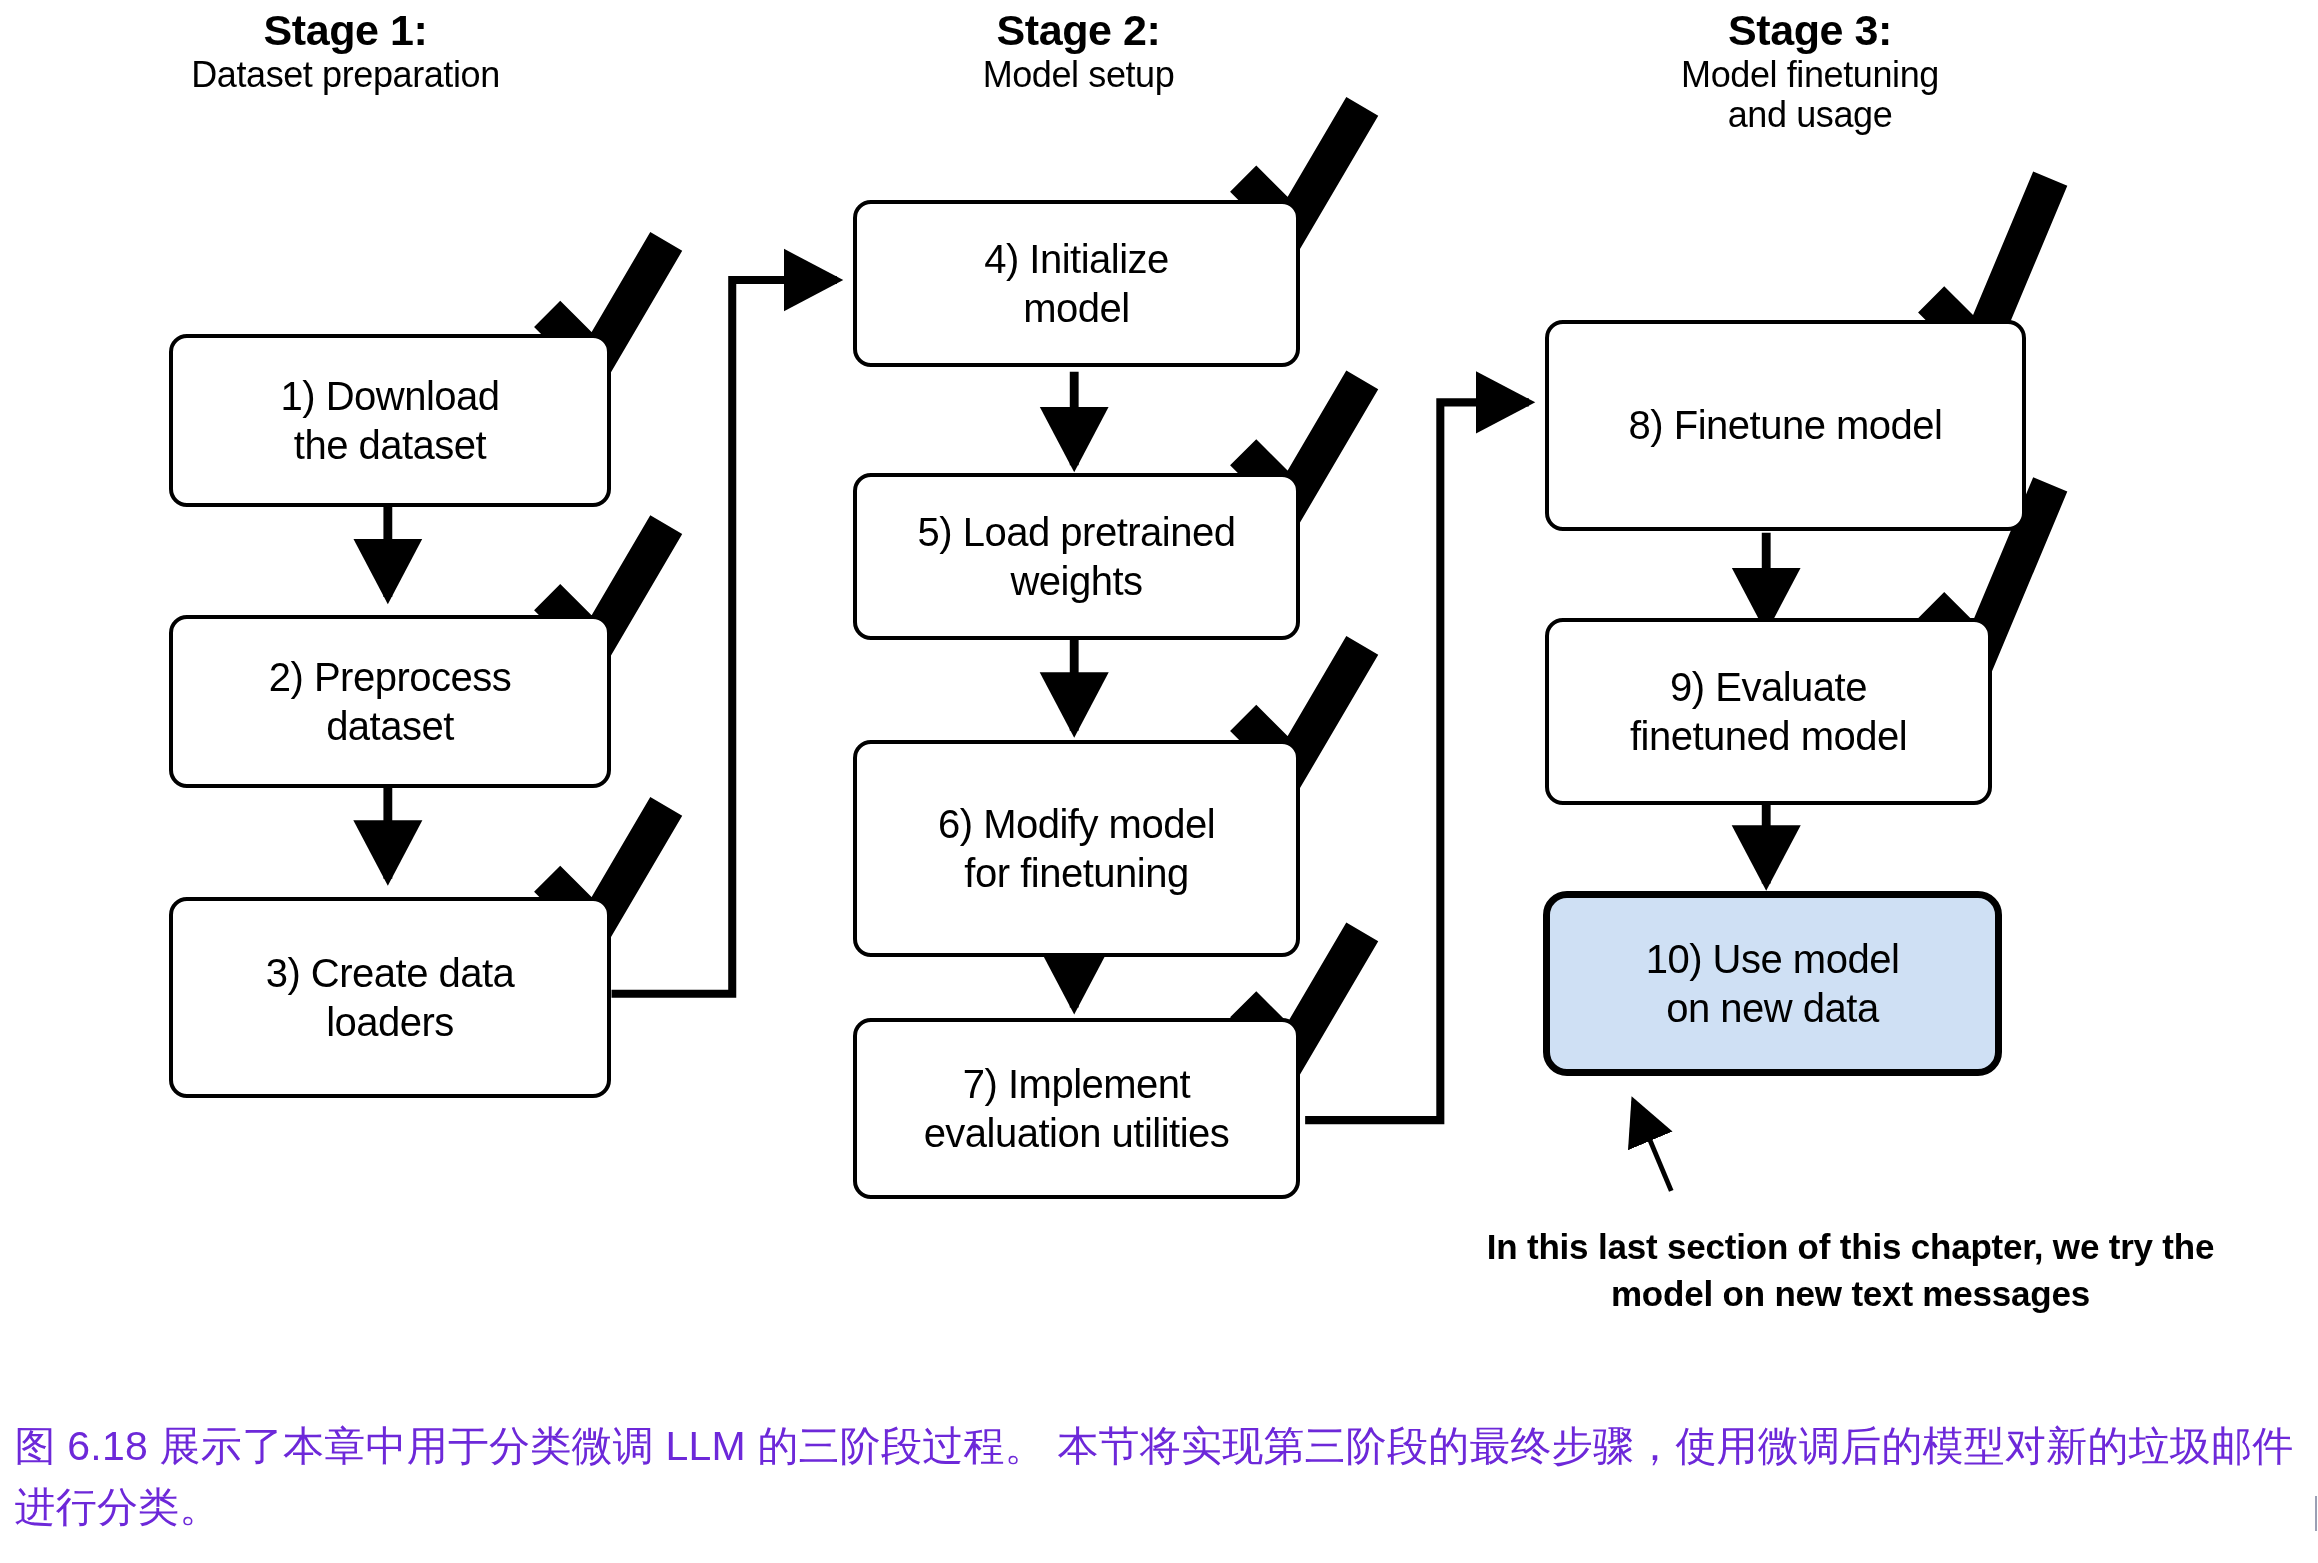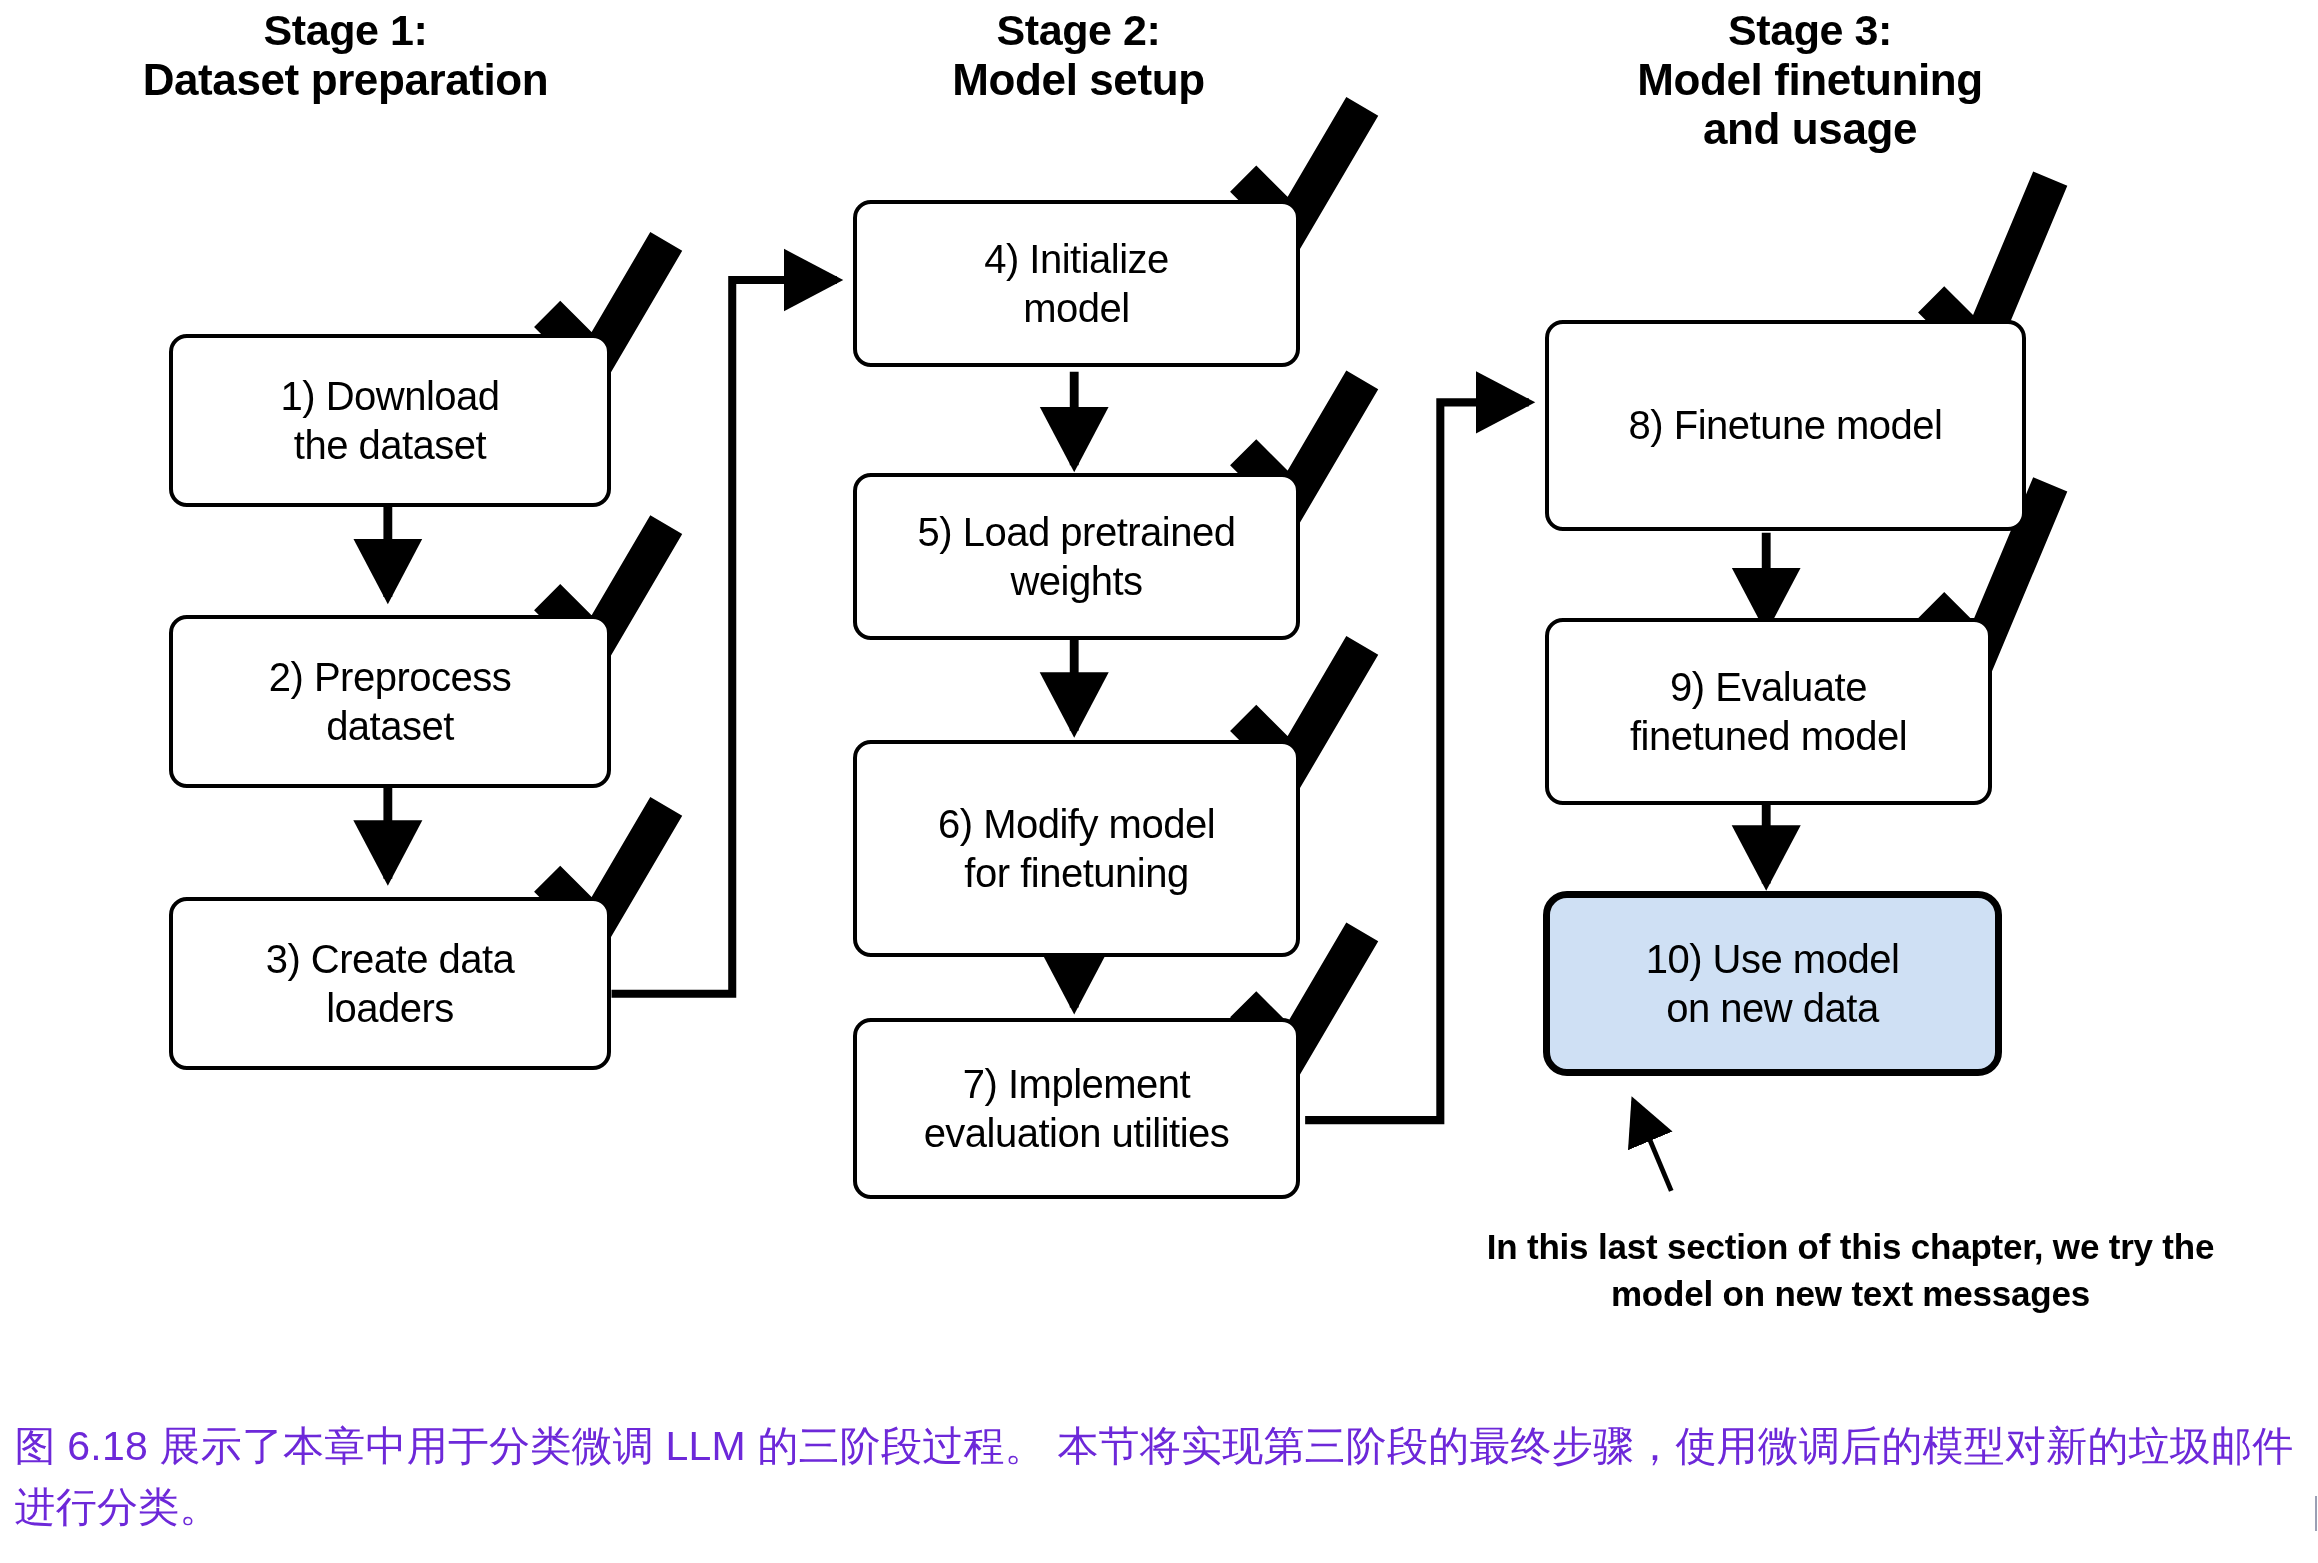--- a/index.html
+++ b/index.html
@@ -38,22 +38,22 @@
     line-height: 1.12;
   }
   .stage-head .stage-title {
     display: block;
     font-weight: bold;
     font-size: 43px;
     letter-spacing: -0.4px;
   }
   .stage-head .stage-sub {
     display: block;
-    font-weight: bold;
-    font-size: 44px;
+    font-weight: normal;
+    font-size: 36px;
     letter-spacing: -0.4px;
   }
 
   #stage1-head { left: 48px;   top: 6.4px;  width: 595px; }
   #stage2-head { left: 805px; top: 6.4px;  width: 547px; }
   #stage3-head { left: 1472px; top: 6.4px;  width: 676px; }
 
   
   .node {
     position: absolute;
@@ -185,21 +185,21 @@
     </span>
   </div>
 
   <div class="node" id="node-2" style="left:169px; top:615px; width:442px; height:173px;">
     <span>
       <span>2) Preprocess</span><br>
       <span>dataset</span>
     </span>
   </div>
 
-  <div class="node" id="node-3" style="left:169px; top:897px; width:442px; height:173px;">
+  <div class="node" id="node-3" style="left:169px; top:897px; width:442px; height:201px;">
     <span>
       <span>3) Create data</span><br>
       <span>loaders</span>
     </span>
   </div>
 
   <div class="node" id="node-4" style="left:853px; top:200px; width:447px; height:167px;">
     <span>
       <span>4) Initialize</span><br>
       <span>model</span>

